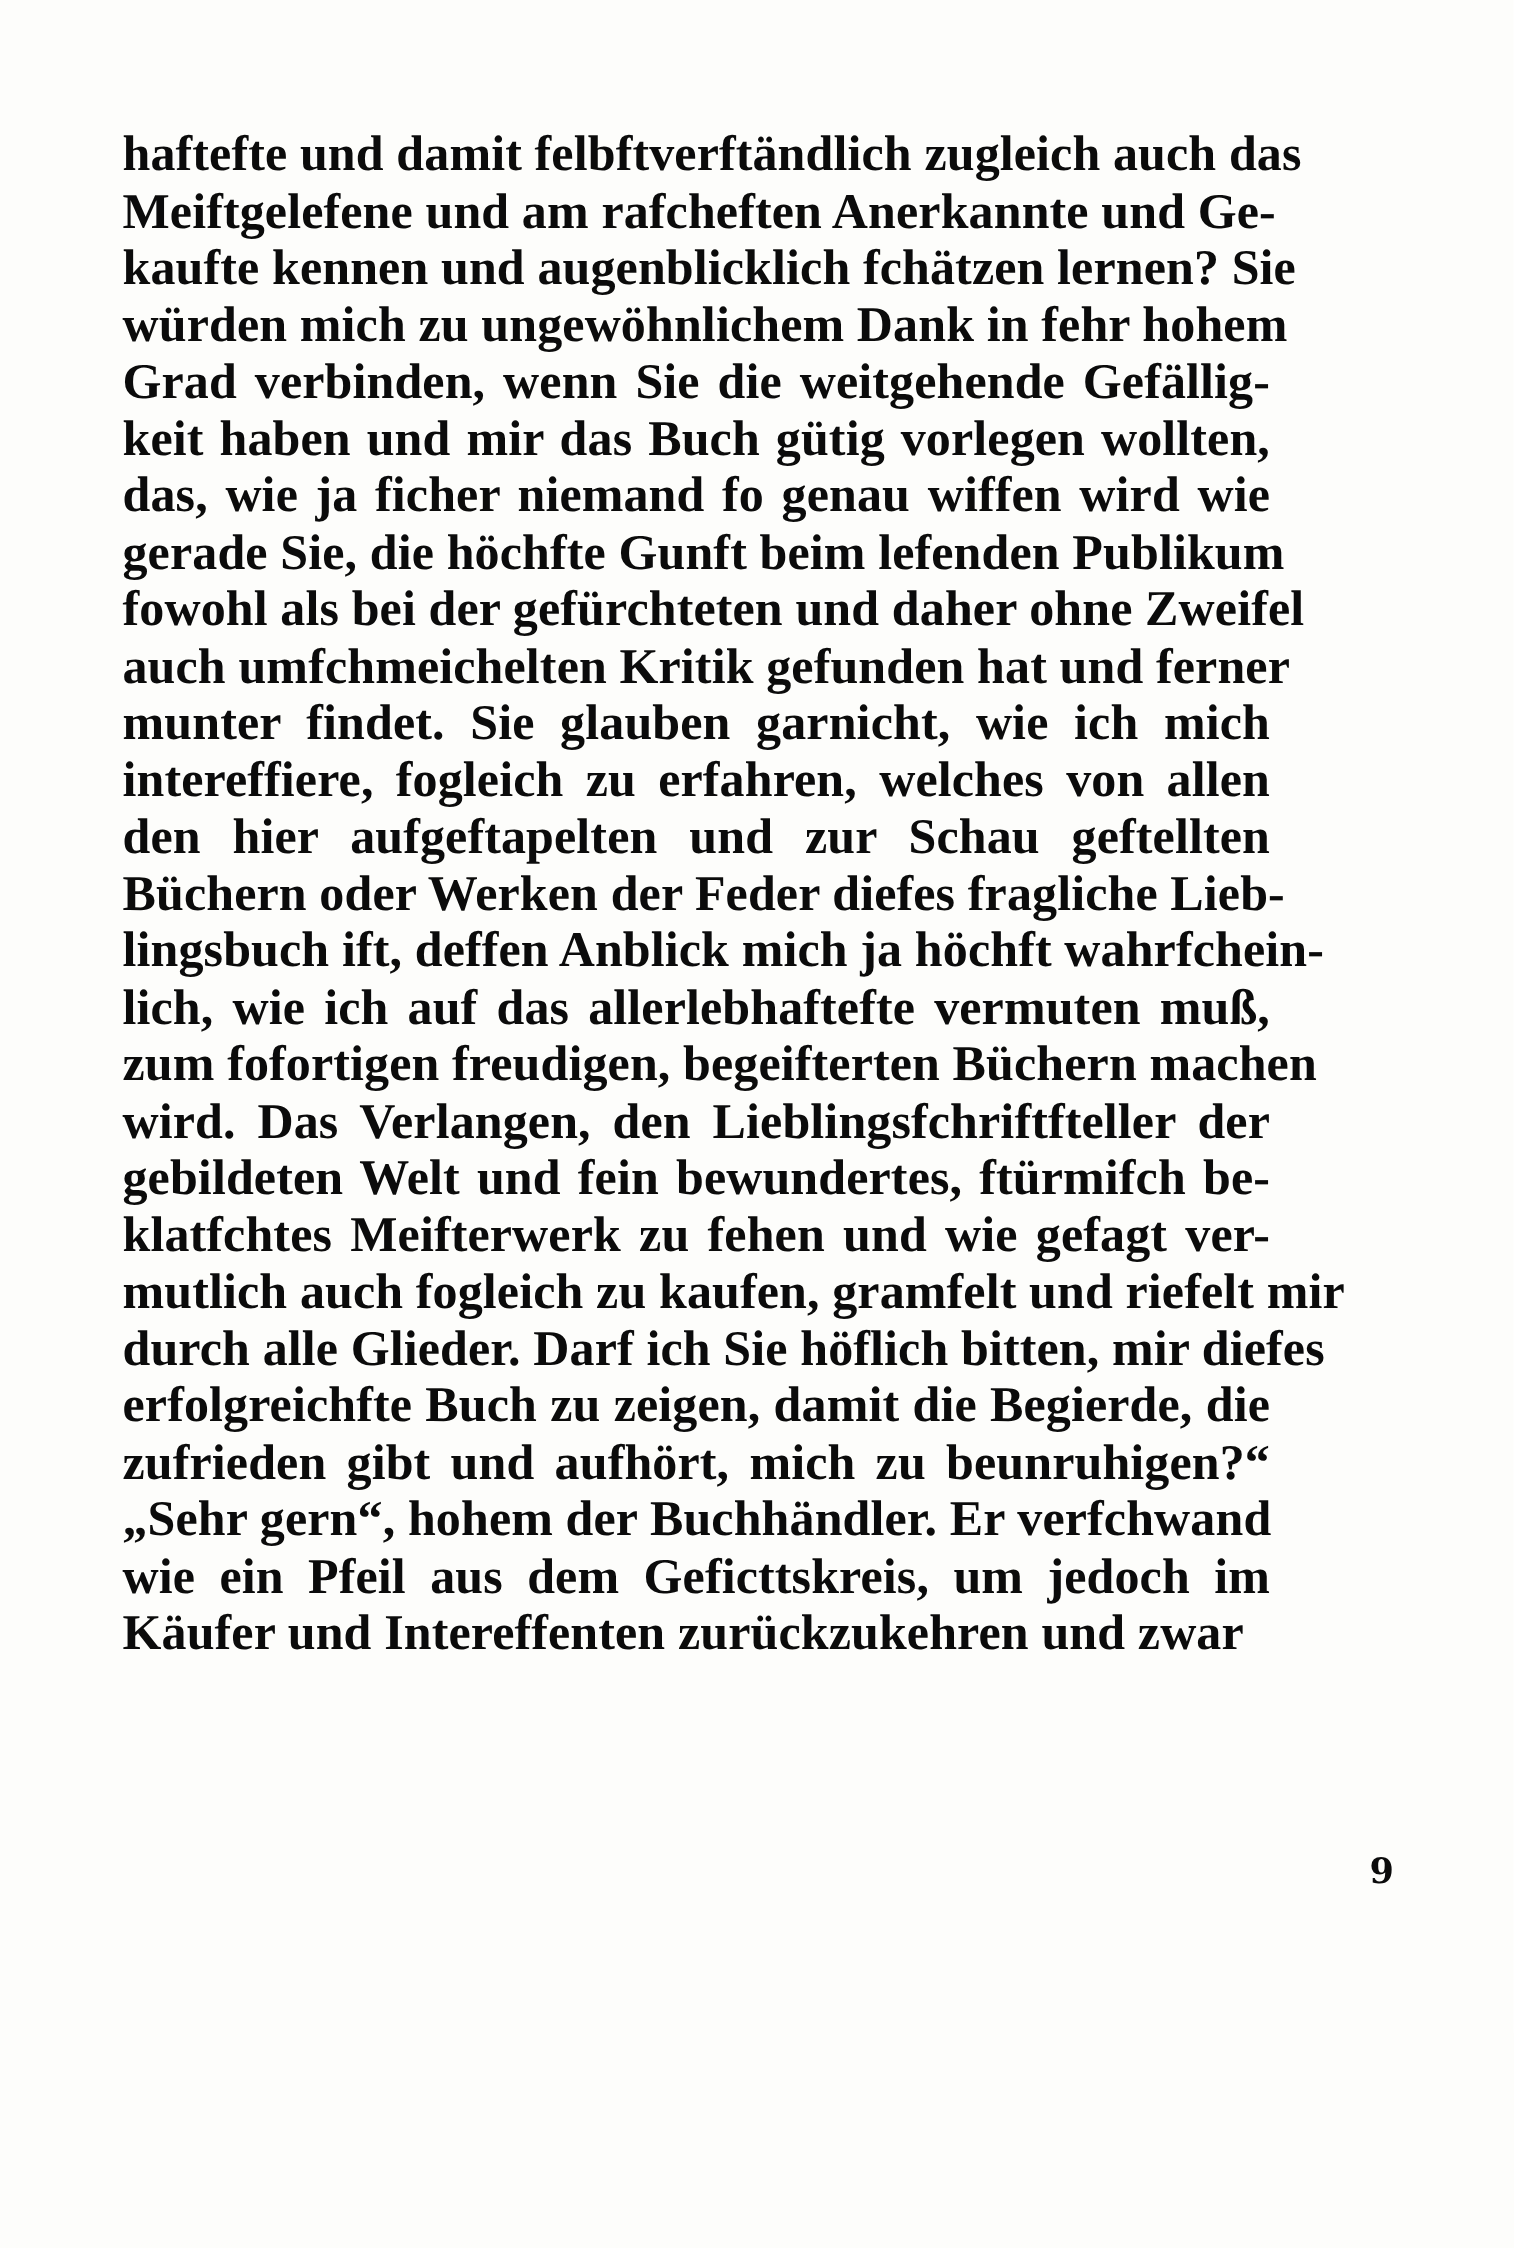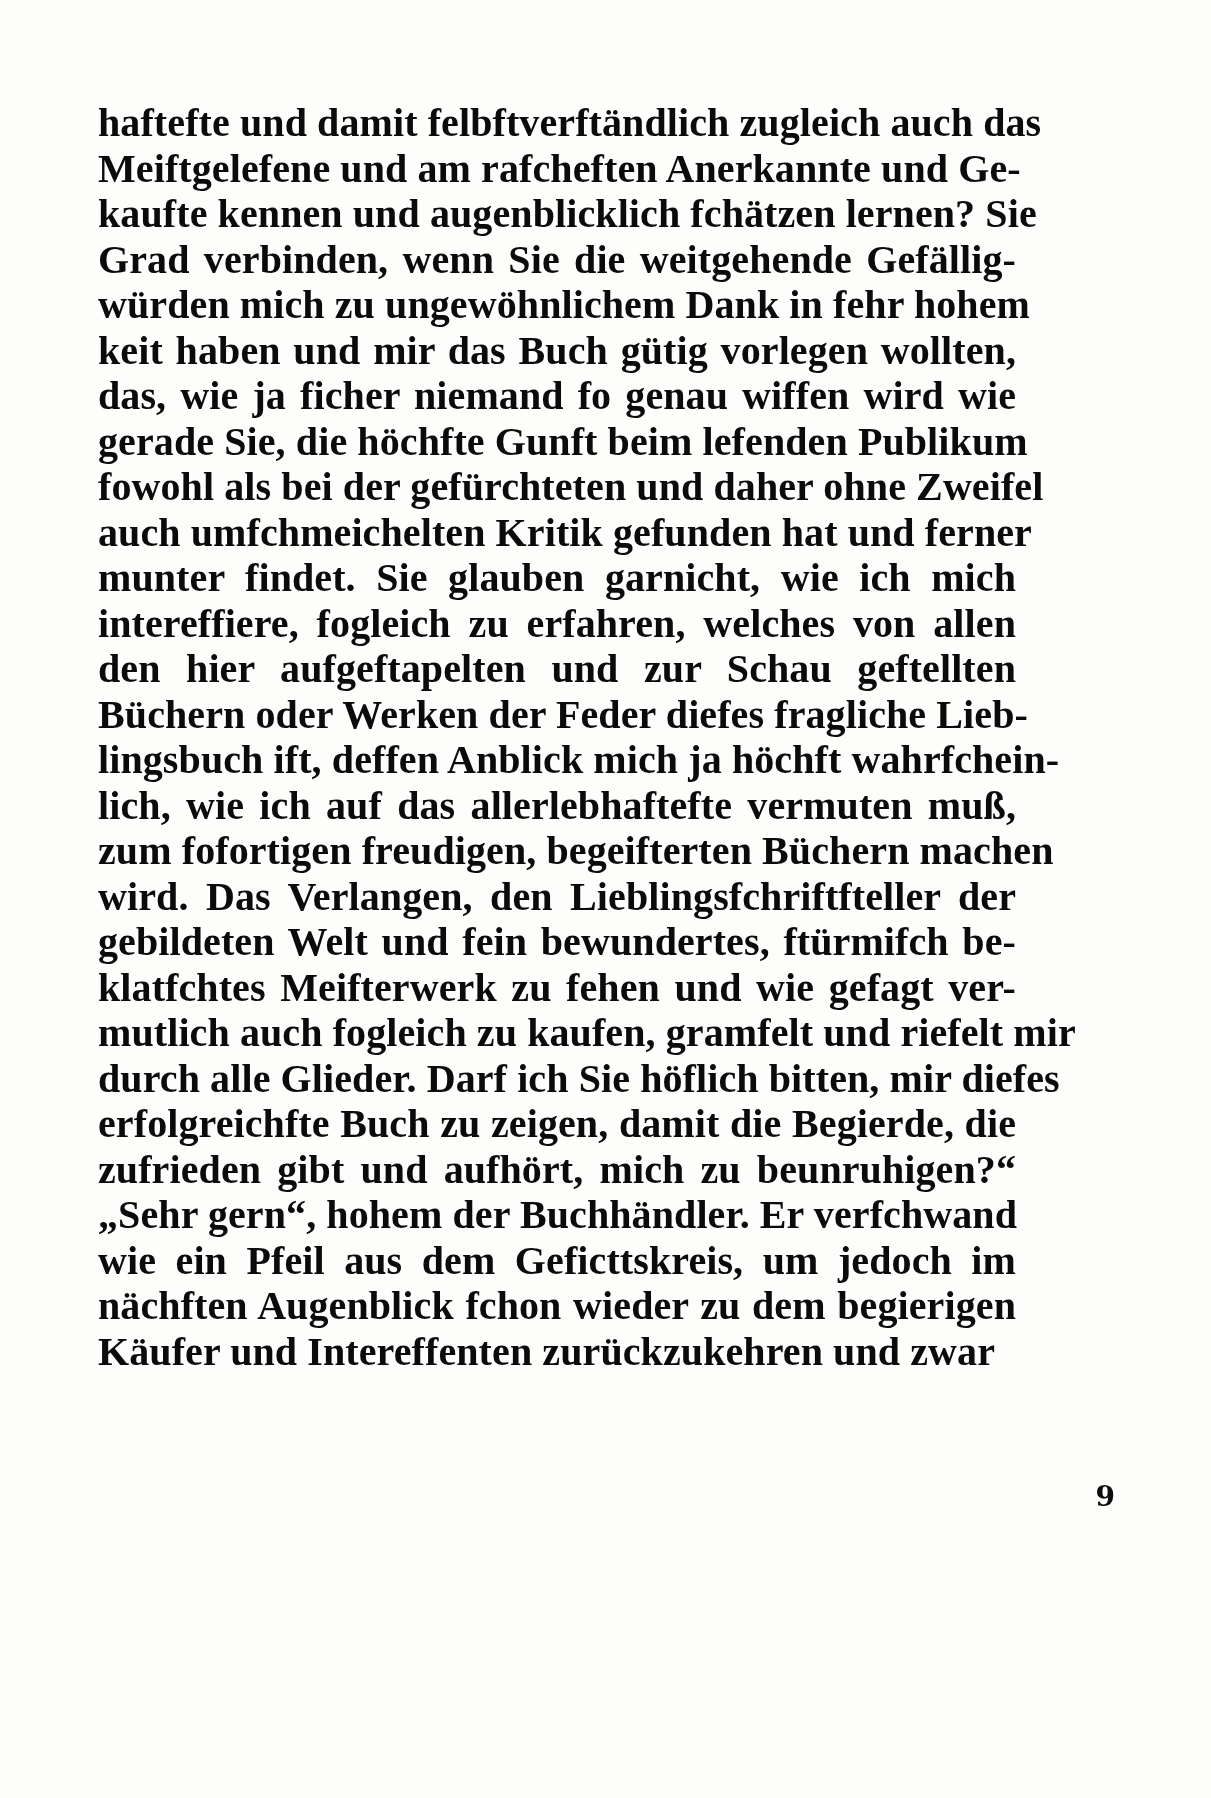--- a/index.html
+++ b/index.html
@@ -60,22 +60,22 @@
 </style>
 </head>
 <body>
 
 <div class="page">
 
   <div class="text-block">
     <span class="line j">haftefte und damit felbftverftändlich zugleich auch das</span>
     <span class="line j">Meiftgelefene und am rafcheften Anerkannte und Ge-</span>
     <span class="line j">kaufte kennen und augenblicklich fchätzen lernen? Sie</span>
+    <span class="line j">würden mich zu ungewöhnlichem Dank in fehr hohem</span>
     <span class="line j">Grad verbinden, wenn Sie die weitgehende Gefällig-</span>
-    <span class="line j">würden mich zu ungewöhnlichem Dank in fehr hohem</span>
     <span class="line j">keit haben und mir das Buch gütig vorlegen wollten,</span>
     <span class="line j">das, wie ja ficher niemand fo genau wiffen wird wie</span>
     <span class="line j">gerade Sie, die höchfte Gunft beim lefenden Publikum</span>
     <span class="line j">fowohl als bei der gefürchteten und daher ohne Zweifel</span>
     <span class="line j">auch umfchmeichelten Kritik gefunden hat und ferner</span>
     <span class="line j">munter findet. Sie glauben garnicht, wie ich mich</span>
     <span class="line j">intereffiere, fogleich zu erfahren, welches von allen</span>
     <span class="line j">den hier aufgeftapelten und zur Schau geftellten</span>
     <span class="line j">Büchern oder Werken der Feder diefes fragliche Lieb-</span>
     <span class="line j">lingsbuch ift, deffen Anblick mich ja höchft wahrfchein-</span>
@@ -83,19 +83,18 @@
     <span class="line j">zum fofortigen freudigen, begeifterten Büchern machen</span>
     <span class="line j">wird. Das Verlangen, den Lieblingsfchriftfteller der</span>
     <span class="line j">gebildeten Welt und fein bewundertes, ftürmifch be-</span>
     <span class="line j">klatfchtes Meifterwerk zu fehen und wie gefagt ver-</span>
     <span class="line j">mutlich auch fogleich zu kaufen, gramfelt und riefelt mir</span>
     <span class="line j">durch alle Glieder. Darf ich Sie höflich bitten, mir diefes</span>
     <span class="line j">erfolgreichfte Buch zu zeigen, damit die Begierde, die</span>
     <span class="line j">zufrieden gibt und aufhört, mich zu beunruhigen?“</span>
     <span class="line j">„Sehr gern“, hohem der Buchhändler. Er verfchwand</span>
     <span class="line j">wie ein Pfeil aus dem Geficttskreis, um jedoch im</span>
-    <span class="line j">nächften Augenblick fchon wieder zu dem begierigen</span>
     <span class="line j last">Käufer und Intereffenten zurückzukehren und zwar</span>
   </div>
 
   <div class="page-number">9</div>
 
 </div>
 
 </body></html>

